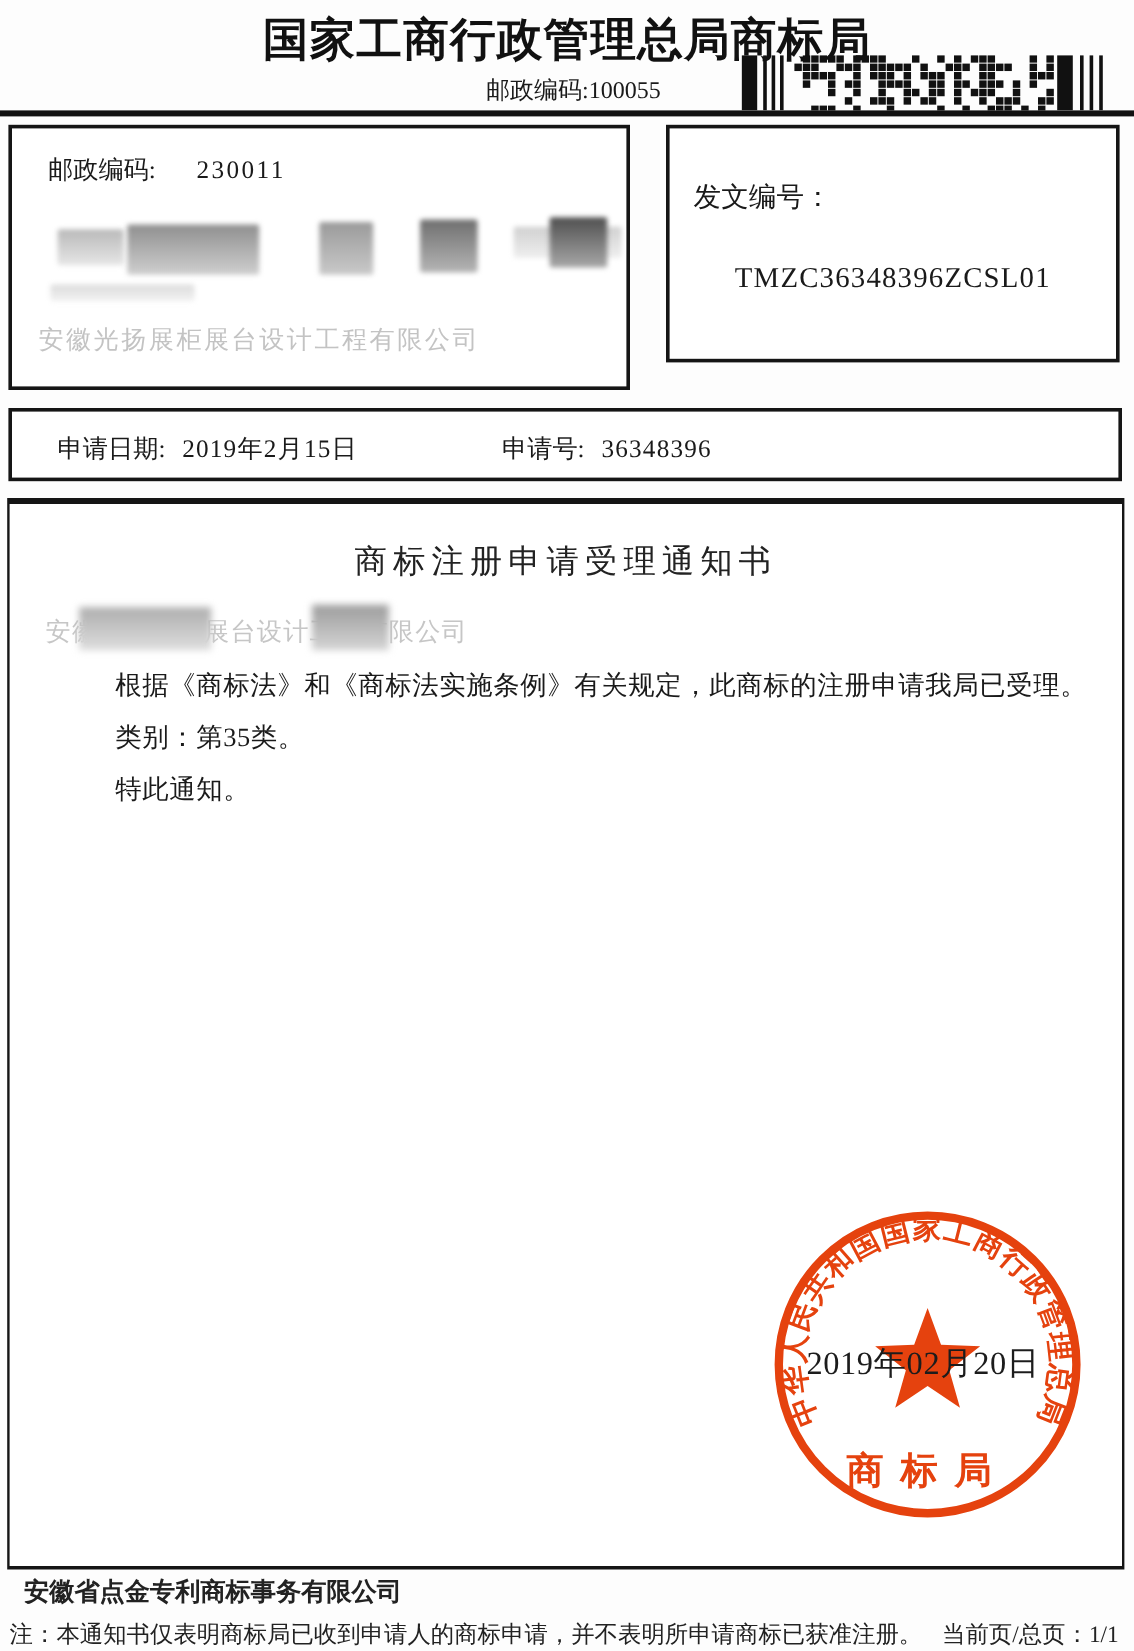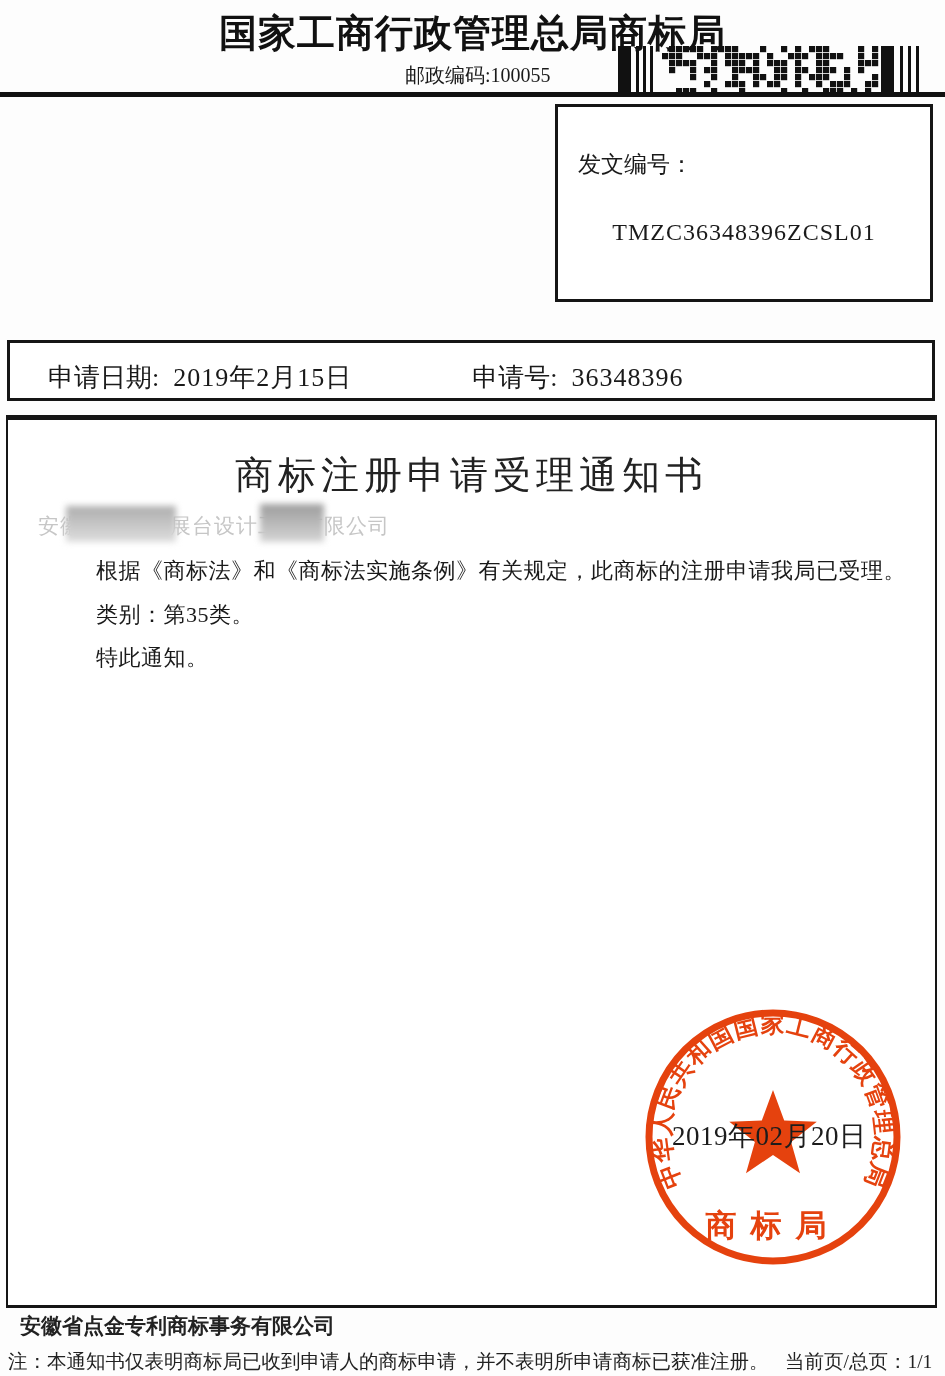--- a/index.html
+++ b/index.html
@@ -43,27 +43,27 @@
 
   .faint-company {
     position:absolute; top:162px; left:22px; font-size:21px; letter-spacing:2px;
     color:#c3c3c3; filter:blur(0.4px);
   }
 
   .docnum-label { position:absolute; top:42px; left:20px; font-size:23px; }
   .docnum-value { position:absolute; top:112px; left:0; width:100%; text-align:center;
                   font-size:24px; letter-spacing:1px; }
 
-  .app-line { position:absolute; top:17px; left:38px; font-size:26px; }
+  .app-line { position:absolute; top:17px; left:38px; font-size:21px; }
   .app-line .lbl2 { margin-left:120px; }
   .app-line .v { margin-left:14px; letter-spacing:1px; }
 
   
   .notice-title { position:absolute; top:30px; left:0; width:100%; text-align:center;
-                  font-size:38px; letter-spacing:5px; color:#222; }
+                  font-size:27px; letter-spacing:5px; color:#222; }
   .notice-recipient { position:absolute; top:92px; left:30px; font-size:21px;
                       color:#c6c6c6; letter-spacing:1px; filter:blur(0.4px); }
   .nr-block1 { position:absolute; top:86px; left:58px;  width:110px; height:36px;
                background:linear-gradient(180deg,#adadad,#dedede); filter:blur(3px); }
   .nr-block2 { position:absolute; top:84px; left:252px; width:64px; height:38px;
                background:linear-gradient(180deg,#9c9c9c,#d5d5d5); filter:blur(3px); }
   .body-line { position:absolute; left:88px; font-size:22px; letter-spacing:0.5px; }
   .bl1 { top:136px; } .bl2 { top:180px; } .bl3 { top:223px; }
 
   .trademark { position:absolute; top:602px; left:140px; font-size:128px; font-weight:900;
@@ -202,20 +202,35 @@
       <rect x="247" y="35" width="6.2" height="6.2" fill="#111"></rect>
       <rect x="247" y="42" width="6.2" height="6.2" fill="#111"></rect>
       <rect x="254" y="0" width="6.2" height="6.2" fill="#111"></rect>
       <rect x="254" y="7" width="6.2" height="6.2" fill="#111"></rect>
       <rect x="254" y="14" width="6.2" height="6.2" fill="#111"></rect>
       <rect x="254" y="28" width="6.2" height="6.2" fill="#111"></rect>
       <rect x="254" y="35" width="6.2" height="6.2" fill="#111"></rect>
     </svg>
   <div class="hdr-rule"></div>
 
+  <div class="box" id="recipient-box">
+    <div class="postal-line">
+      <span>邮政编码:</span><span class="val">230011</span>
+    </div>
+    <div class="redact-zone">
+      <div class="redact r1"></div>
+      <div class="redact r2"></div>
+      <div class="redact r3"></div>
+      <div class="redact r4"></div>
+      <div class="redact r5"></div>
+      <div class="redact r6"></div>
+      <div class="redact r7"></div>
+    </div>
+    <div class="faint-company">安徽光扬展柜展台设计工程有限公司</div>
+  </div>
 
   <div class="box" id="docnum-box">
     <div class="docnum-label">发文编号：</div>
     <div class="docnum-value">TMZC36348396ZCSL01</div>
   </div>
 
   <div class="box" id="app-box">
     <div class="app-line">
       <span>申请日期:</span><span class="v">2019年2月15日</span><span class="lbl2">申请号:</span><span class="v">36348396</span>
     </div>

